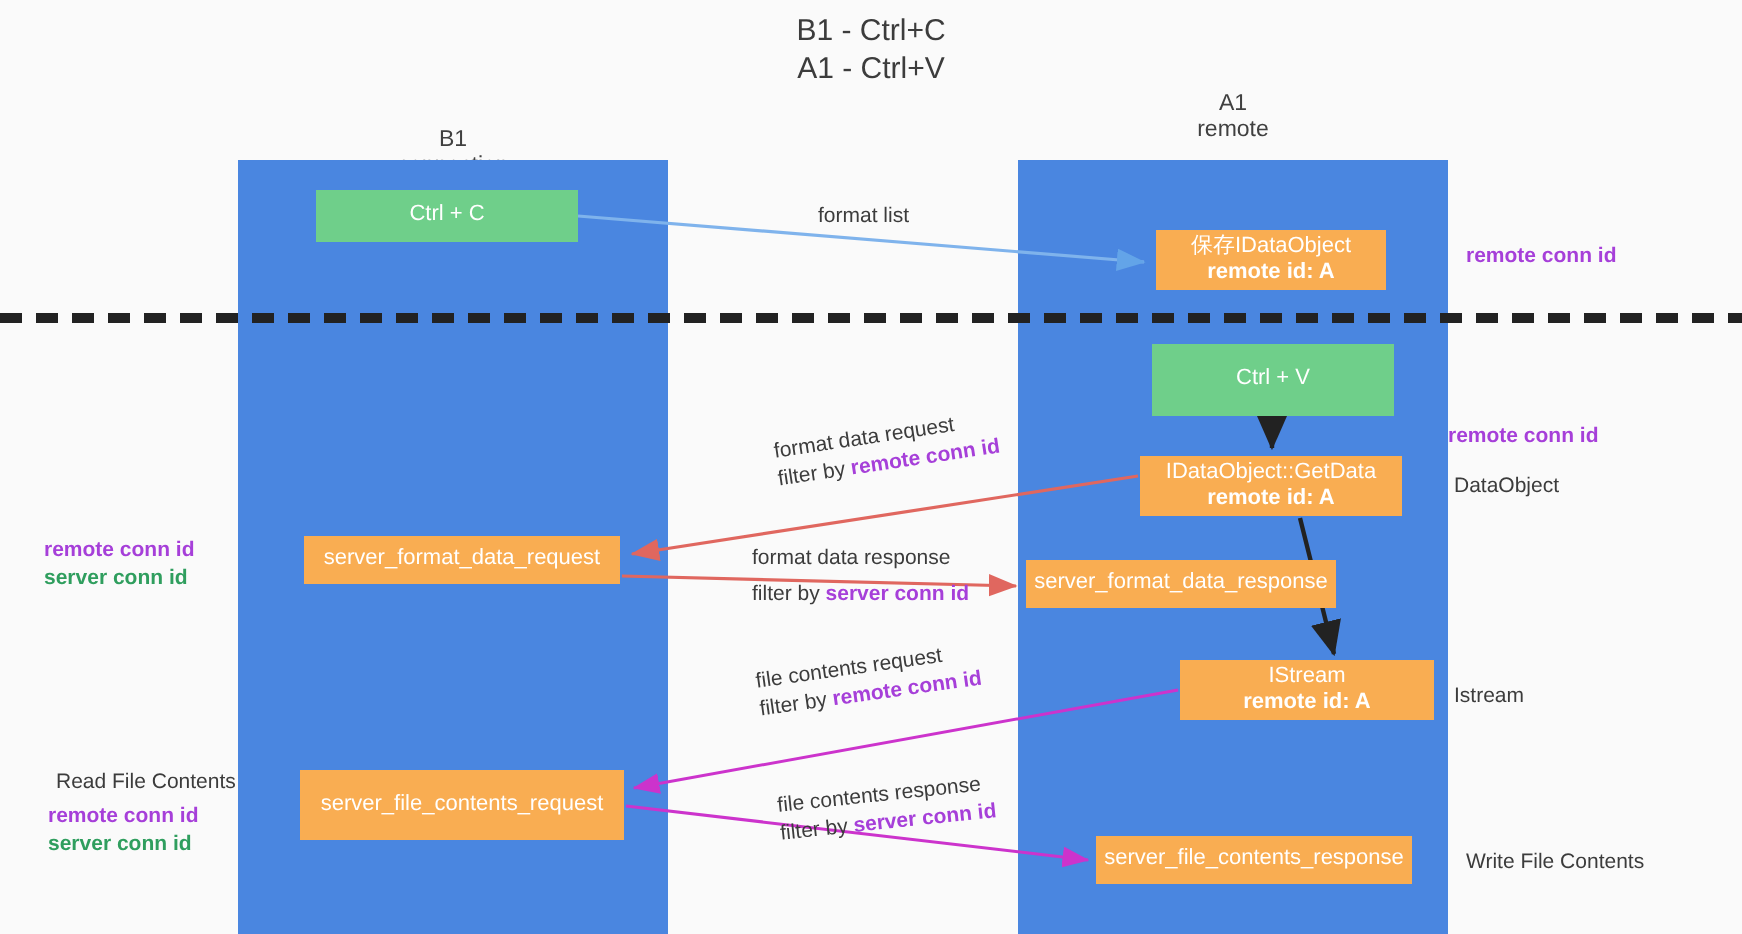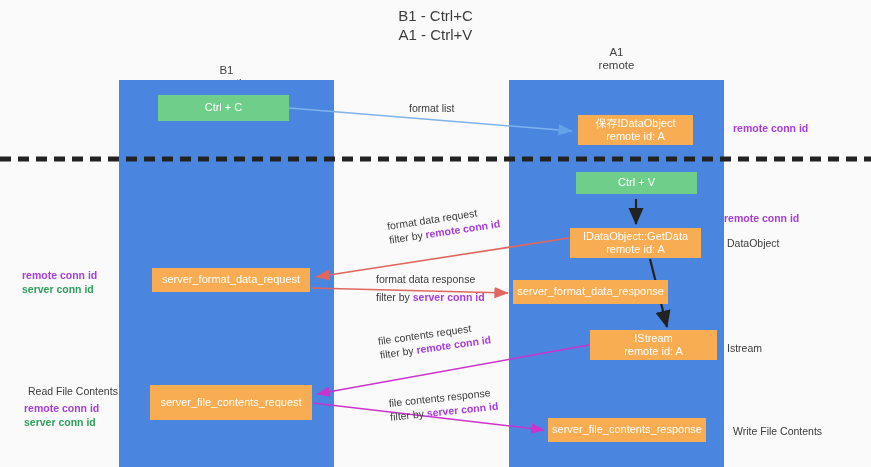--- a/index.html
+++ b/index.html
@@ -37,24 +37,24 @@
 
   
   .box{
     position:absolute;display:flex;flex-direction:column;
     align-items:center;justify-content:center;
     color:#ffffff;font-size:11px;line-height:13.5px;
     text-align:center;box-sizing:border-box;
   }
   .box.green{background:#6fcf8a;}
   .box.orange{background:#f9ad52;}
-  .box .sub{display:block;}
+  .box .sub{display:block;font-weight:bold;}
 
   #box-ctrlc{left:158px;top:95px;width:131px;height:26px;}
-  #box-ctrlv{left:576px;top:172px;width:121px;height:22px;}
+  #box-ctrlv{left:576px;top:172px;width:121px;height:36px;}
   #box-idataobject{left:578px;top:115px;width:115px;height:30px;}
   #box-getdata{left:570px;top:228px;width:131px;height:30px;text-align:right;}
   #box-sfdreq{left:152px;top:268px;width:158px;height:24px;}
   #box-sfdresp{left:513px;top:280px;width:155px;height:24px;}
   #box-istream{left:590px;top:330px;width:127px;height:30px;}
   #box-sfcreq{left:150px;top:385px;width:162px;height:35px;}
   #box-sfcresp{left:548px;top:418px;width:158px;height:24px;}
 
   
   #sep{

